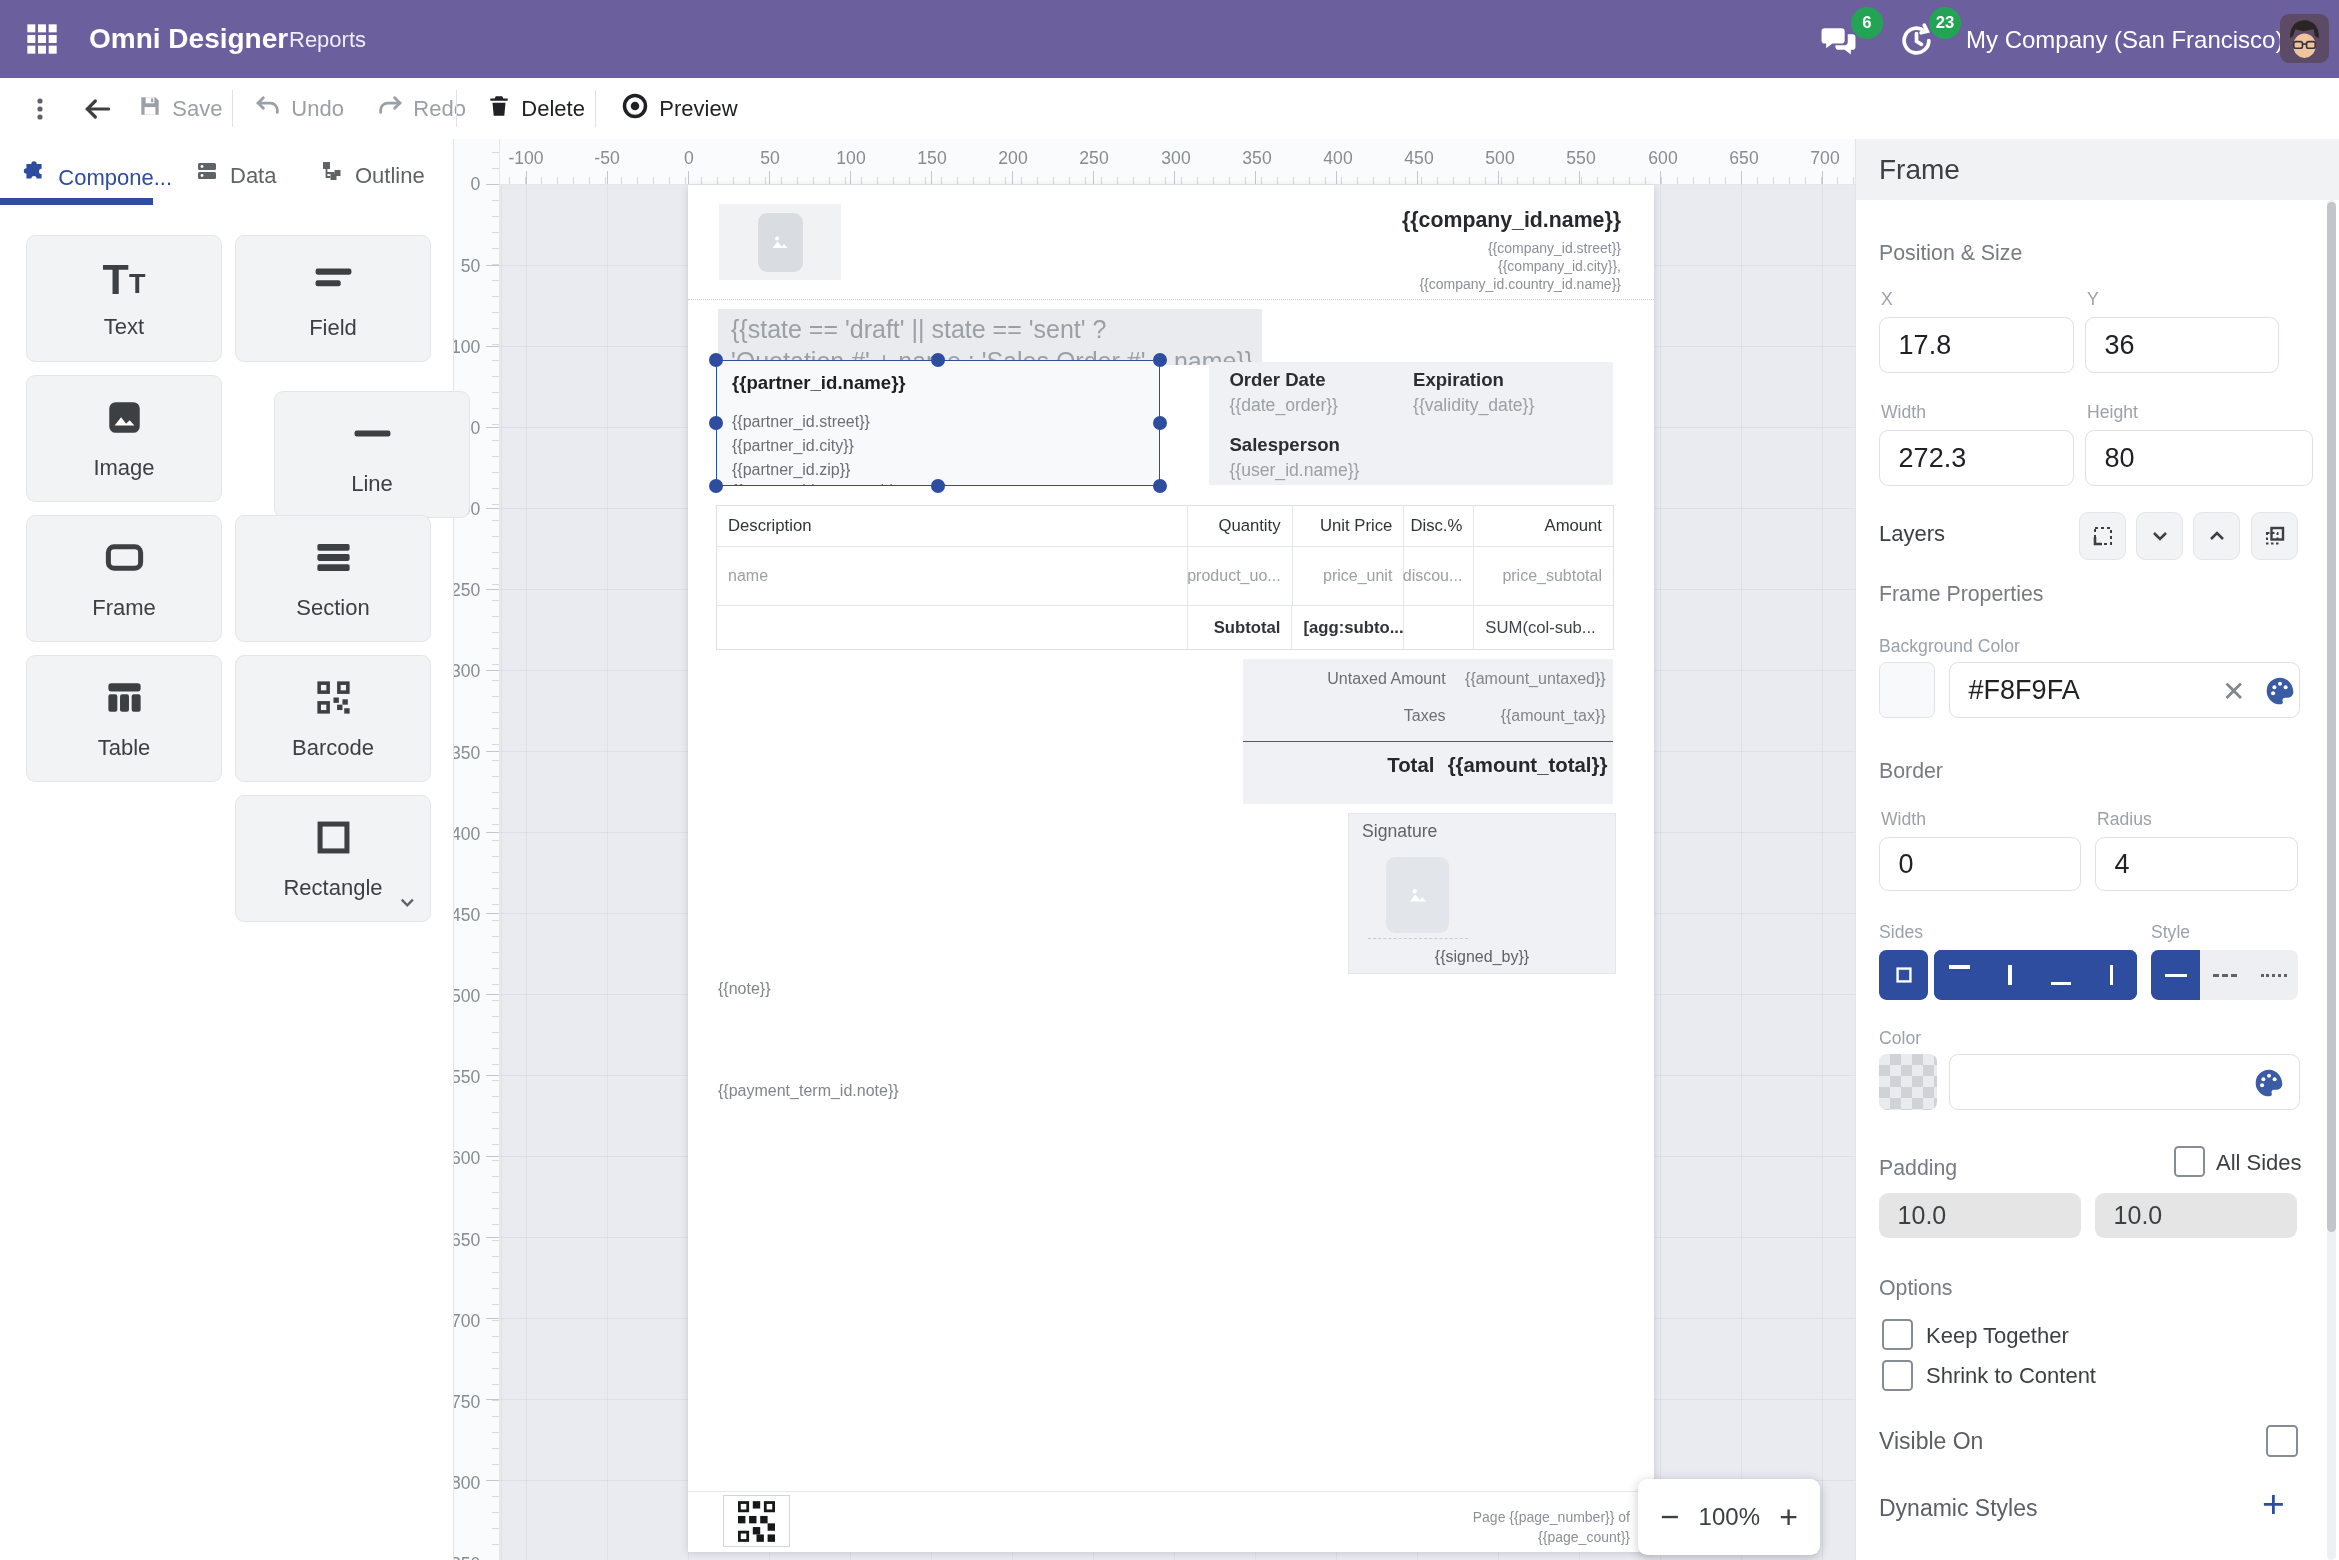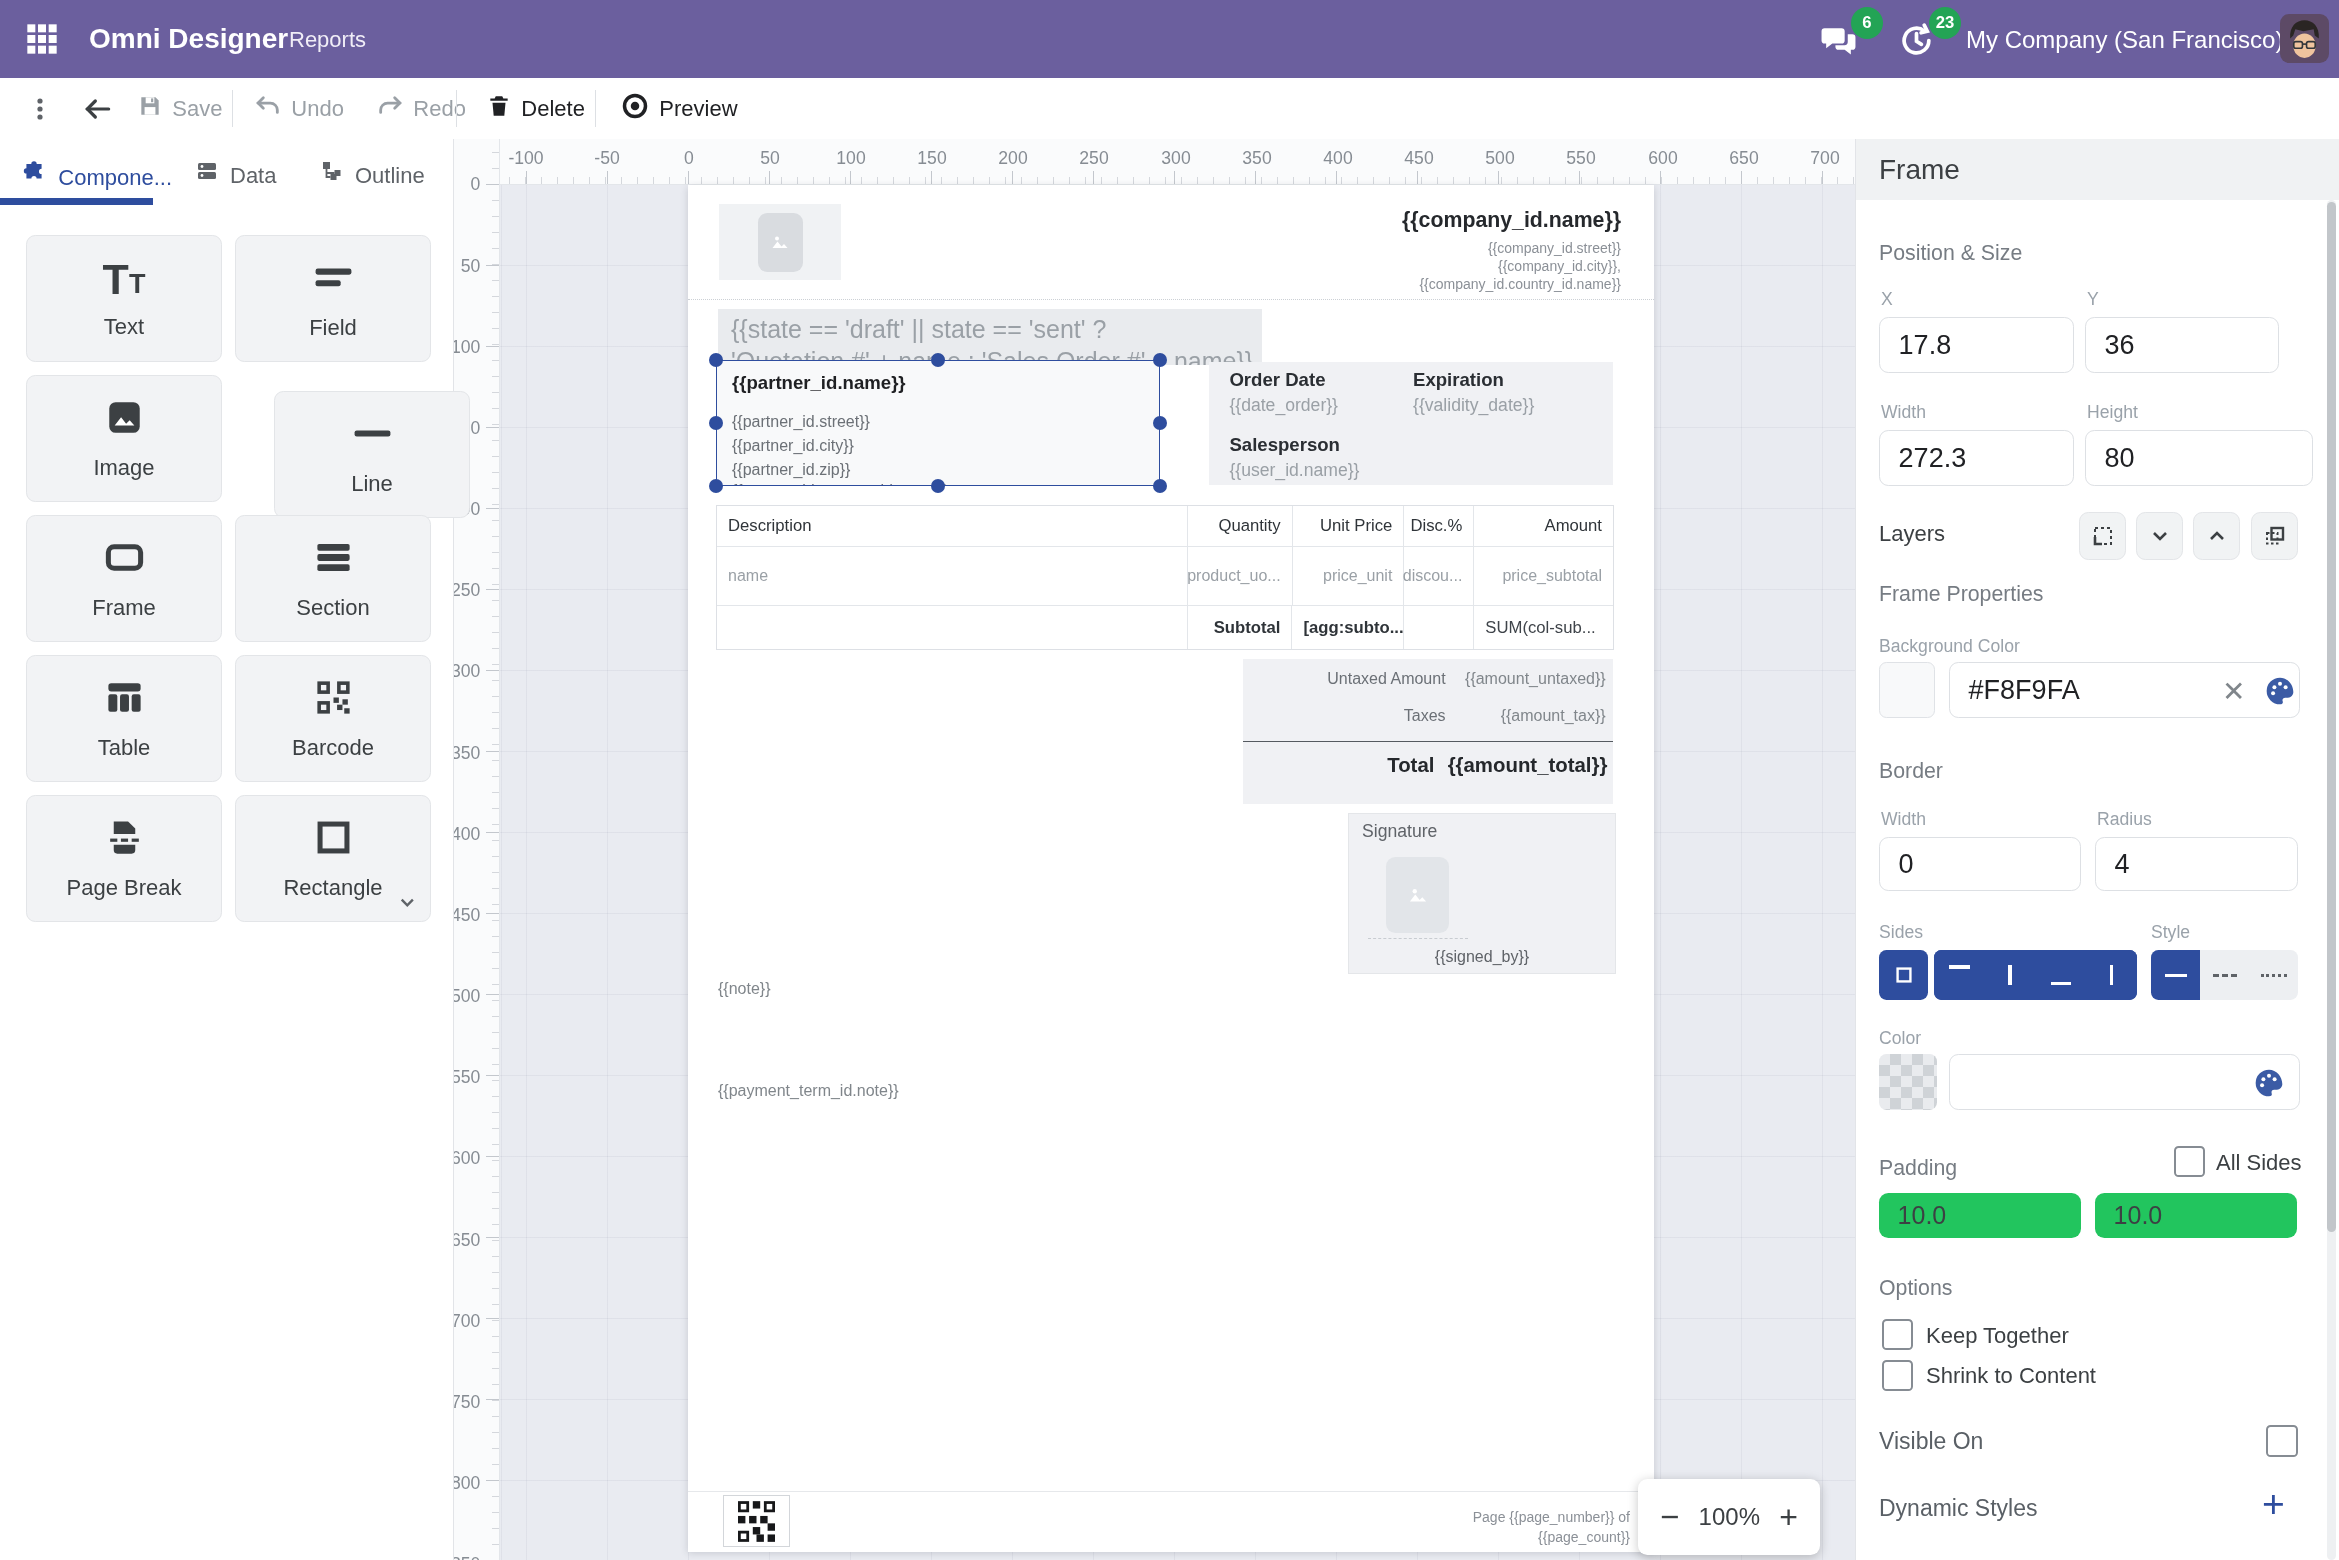--- a/index.html
+++ b/index.html
@@ -63,21 +63,21 @@
   .zoomw{left:1638px;top:1479px;width:182px;height:76px;background:#fff;border-radius:9.3px;box-shadow:0 2.8px 11px rgba(0,0,0,.22);
          display:flex;align-items:center;justify-content:space-between;padding:0 22px;box-sizing:border-box;}
   
   .panel{left:1855px;top:139px;width:484px;height:1421px;background:#fff;border-left:0.9px solid #e2e4e8;}
   .phead{position:absolute;left:0;top:0;width:100%;height:61px;background:#f0f2f3;display:flex;align-items:center;padding-left:23px;box-sizing:border-box;
          font-size:28px;color:#3c4043;}
   .psec{position:absolute;font-size:21.3px;color:#767c83;}
   .plab{position:absolute;font-size:17.6px;color:#9aa2aa;}
   .pinput{position:absolute;height:56px;border:1.9px solid #dde0e4;border-radius:9.3px;background:#fff;box-sizing:border-box;
           display:flex;align-items:center;padding:0 18.6px;font-size:27px;color:#202124;}
-  .pinput.filled{background:#22c55e;border:none;height:45px;font-size:25px;color:#3c4043;}
+  .pinput.filled{background:#e5e5e5;border:none;height:45px;font-size:25px;color:#3c4043;}
   .sqbtn{position:absolute;width:45px;height:46px;background:#f1f3f4;border:0.9px solid #e3e5e8;border-radius:9.3px;
          display:flex;align-items:center;justify-content:center;cursor:pointer;}
   .sideseg{display:flex;align-items:center;justify-content:center;background:var(--accent,#2e4d9e);}
   .cb{position:absolute;width:31px;height:31px;border:2.8px solid #868c93;border-radius:4.6px;background:#fff;box-sizing:border-box;cursor:pointer;}
   .cblab{position:absolute;font-size:22px;color:#3c4043;}
   .checker{background-image:linear-gradient(45deg,#cfd3d7 25%,transparent 25%,transparent 75%,#cfd3d7 75%),
            linear-gradient(45deg,#cfd3d7 25%,#e9ebee 25%,#e9ebee 75%,#cfd3d7 75%);
            background-size:22px 22px;background-position:0 0,11px 11px;}
   .scroll{position:absolute;left:471px;top:61px;width:9.3px;height:1360px;background:#eef0f2;border-radius:4.6px;}
   .thumb{position:absolute;left:0;top:1.9px;width:9.3px;height:1030px;background:#c2c6ca;border-radius:4.6px;}
@@ -453,30 +453,20 @@
             <rect x="16" y="5" width="3" height="3" fill="#f2f3f5"></rect>
             <rect x="3" y="14" width="7" height="7"></rect>
             <rect x="5" y="16" width="3" height="3" fill="#f2f3f5"></rect>
             <rect x="12" y="12" width="3" height="3"></rect>
             <rect x="17" y="13" width="3" height="3"></rect>
             <rect x="14" y="16" width="3" height="3"></rect>
             <rect x="18" y="18" width="3" height="3"></rect>
           </svg></span>
       <span class="clabel">Barcode</span>
     </div>
-    <div class="card" style="left:26px;top:656px;">
-      <span><svg width="43" height="43" viewBox="0 0 24 24" fill="#3c4043">
-            <path d="M6 3h8l4 4v3H6z"></path>
-            <path d="M6 16h12v3a2 2 0 0 1-2 2H8a2 2 0 0 1-2-2z"></path>
-            <rect x="4" y="12.6" width="4" height="1.8"></rect>
-            <rect x="10" y="12.6" width="4" height="1.8"></rect>
-            <rect x="16" y="12.6" width="4" height="1.8"></rect>
-          </svg></span>
-      <span class="clabel">Page Break</span>
-    </div>
     <div class="card" style="left:235px;top:656px;">
       <span><svg width="43" height="43" viewBox="0 0 24 24">
             <rect x="4.5" y="4.5" width="15" height="15" fill="none" stroke="#3c4043" stroke-width="2.8"></rect>
           </svg></span>
       <span class="clabel">Rectangle</span>
       <span style="position:absolute;right:13px;bottom:9.3px;"><svg width="18.6" height="13" viewBox="0 0 20 14">
             <path d="M4 4l6 6 6-6" fill="none" stroke="#5f6368" stroke-width="2.6"></path>
           </svg></span>
     </div>
   </div>

